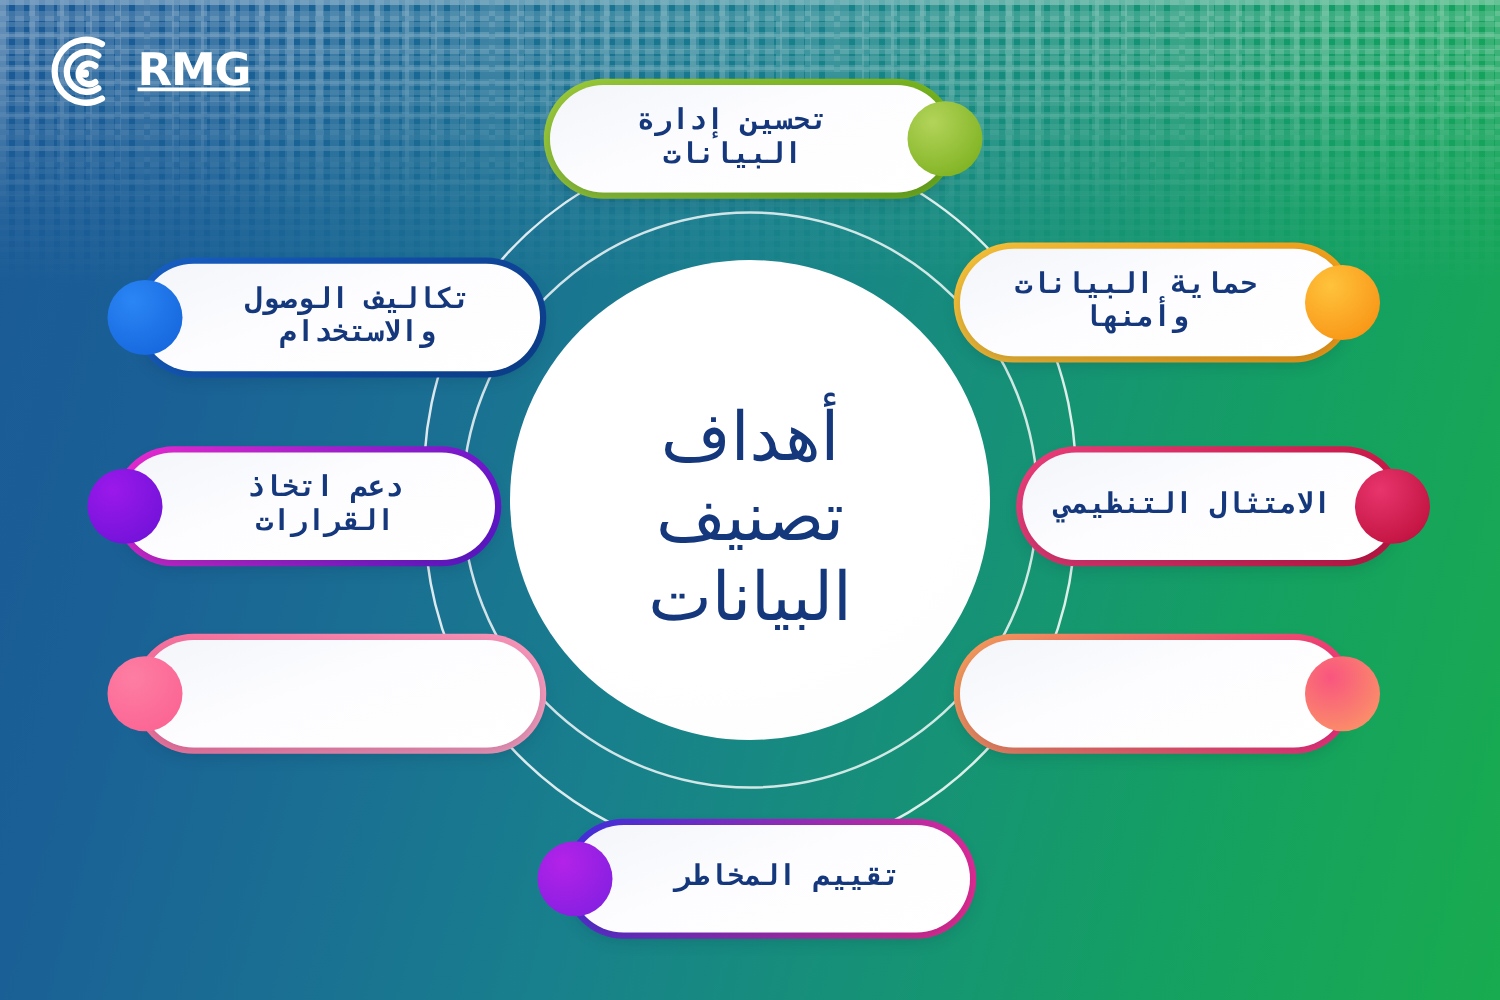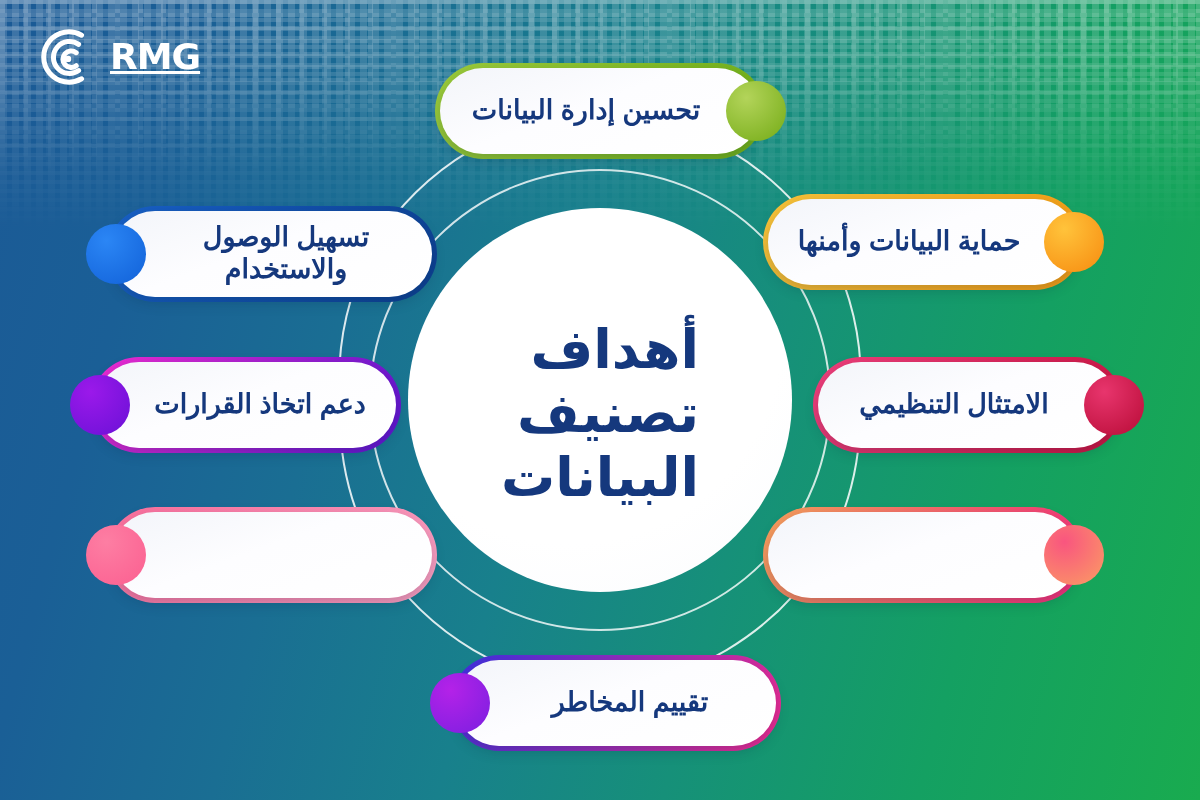--- a/index.html
+++ b/index.html
@@ -106,22 +106,23 @@
     border-radius: 50%;
     background: radial-gradient(circle at 42% 32%, #ffffff 0%, #ffffff 62%, #fafbfd 100%);
     z-index: 10;
     display: flex;
     align-items: center;
     justify-content: center;
   }
   #hub-title {
     color: #15387d;
     font-size: 54px;
-    font-weight: 700;
+    font-weight: 400;
     line-height: 1.18;
+    text-align: center;
     direction: rtl;
     letter-spacing: -0.5px;
     white-space: pre-line;
     font-family: "DejaVu Sans", "Liberation Sans", sans-serif;
     margin-top: 28px;
   }
 
   
   .pill {
     position: absolute;
@@ -143,29 +144,29 @@
   .pill .pill-frame {
     position: absolute;
     inset: -5px;
     border-radius: 48px;
     z-index: -1;
   }
   .pill .pill-label {
     position: relative;
     z-index: 3;
     color: #15387d;
-    font-size: 27px;
+    font-size: 23px;
     font-weight: 700;
     line-height: 1.18;
     text-align: center;
     width: 100%;
     padding: 0 16px;
     direction: rtl;
     white-space: pre-line;
-    font-family: Liberation Sans, sans-serif;
+    font-family: Liberation Mono, monospace;
   }
   .pill .pill-dot {
     position: absolute;
     width: 60px; height: 60px;
     border-radius: 50%;
     top: 13px;
     z-index: 4;
   }
   .pill.dot-right .pill-dot { right: -26px; }
   .pill.dot-left  .pill-dot { left: -26px; }
@@ -249,19 +250,19 @@
       </div>
       <div class="pill dot-left" style="left: 96px; top: 362px; width: 300px;">
         <div class="pill-frame" style="background: linear-gradient(120deg, rgb(240, 43, 209), rgb(91, 20, 207));"></div>
         <div class="pill-body"></div>
         <div class="pill-label">دعم اتخاذ القرارات</div>
         <div class="pill-dot" style="background: radial-gradient(circle at 34% 28%, rgb(155, 25, 234), rgb(106, 17, 214));"></div>
       </div>
       <div class="pill dot-left" style="left: 112px; top: 211px; width: 320px;">
         <div class="pill-frame" style="background: linear-gradient(120deg, rgb(24, 97, 199), rgb(13, 63, 143));"></div>
         <div class="pill-body"></div>
-        <div class="pill-label">تسهيل الوصول
+        <div class="pill-label">تكاليف الوصول
 والاستخدام</div>
         <div class="pill-dot" style="background: radial-gradient(circle at 34% 28%, rgb(43, 134, 245), rgb(17, 97, 216));"></div>
       </div>
     </div>
 
 </div>
 
 </body></html>

